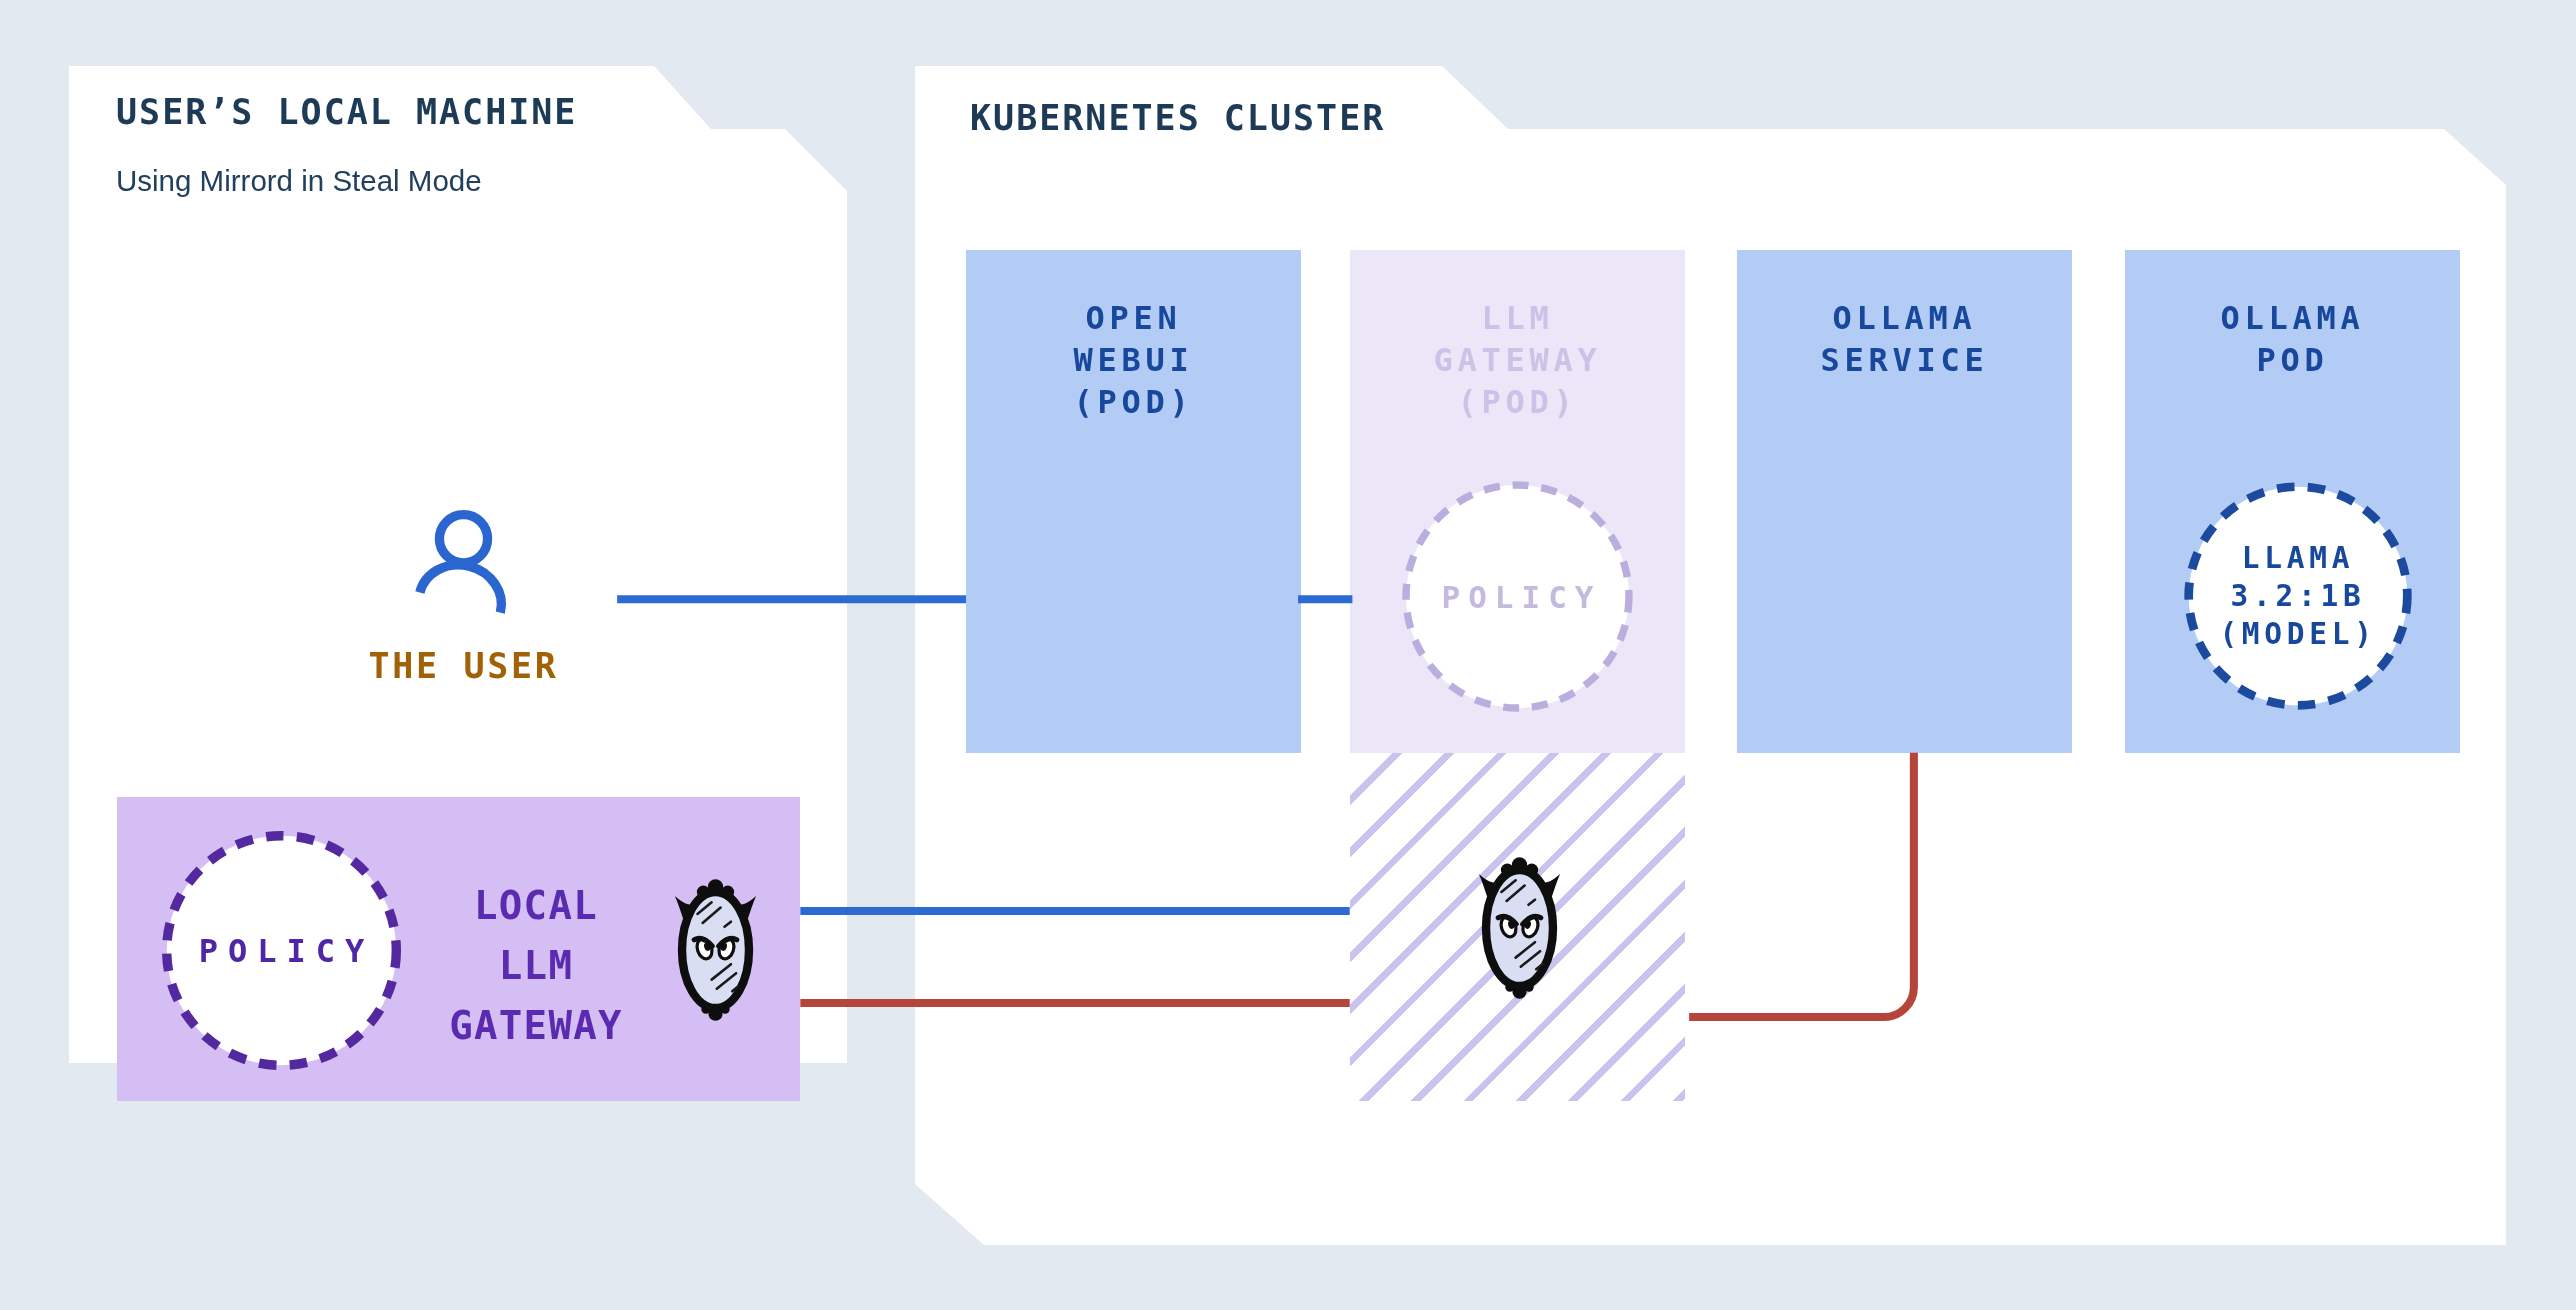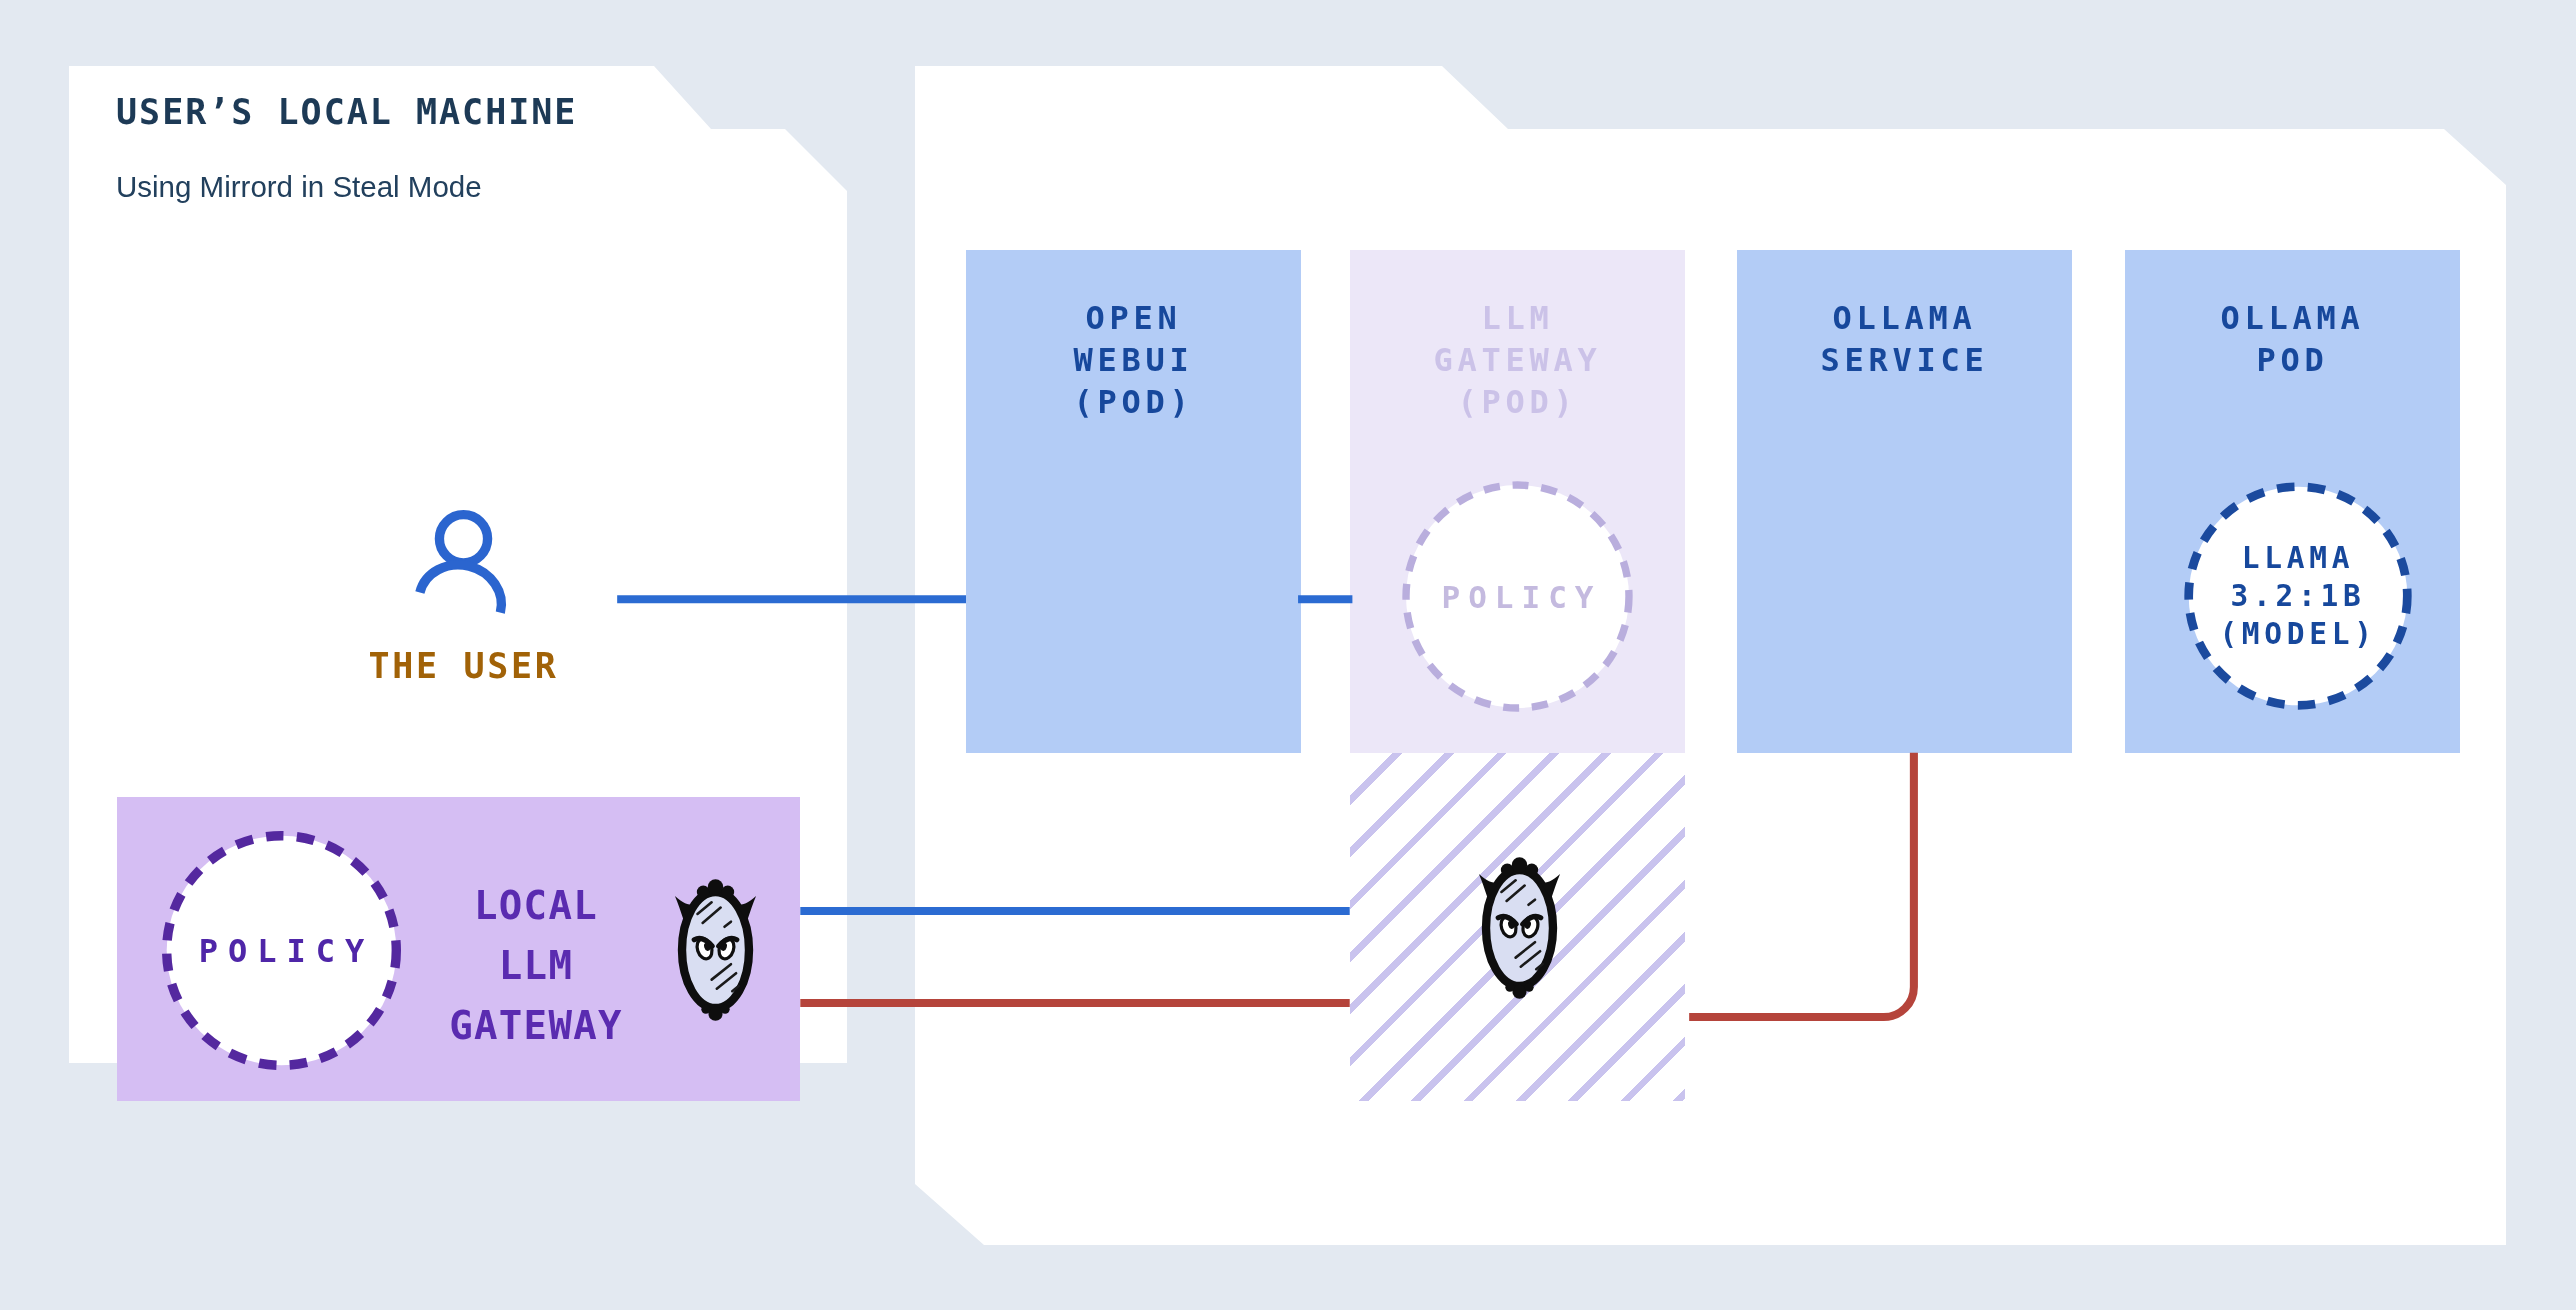--- a/index.html
+++ b/index.html
@@ -93,21 +93,21 @@
         <path d="M-33,-16 Q-20,-23 -5,-6" fill="none" stroke="#0e0e0e" stroke-width="8" stroke-linecap="round"></path>
         <path d="M33,-16 Q20,-23 5,-6" fill="none" stroke="#0e0e0e" stroke-width="8" stroke-linecap="round"></path>
         <ellipse cx="-13" cy="-5" rx="4.5" ry="6.5" fill="#0e0e0e" transform="rotate(-18 -13 -5)"></ellipse>
         <ellipse cx="13" cy="-5" rx="4.5" ry="6.5" fill="#0e0e0e" transform="rotate(18 13 -5)"></ellipse>
       </g>
     </defs>
   </svg>
 
   <div class="panel" id="panel-local">
     <div class="panel-title" style="left:47px;top:25.5px;">USER’S LOCAL MACHINE</div>
-    <div class="panel-subtitle" style="left:47px;top:104px;">Using Mirrord in Steal Mode</div>
+    <div class="panel-subtitle" style="left:47px;top:98px;">Using Mirrord in Steal Mode</div>
 
     <svg class="icon-layer" style="left:341px;top:439px;" width="107" height="121" viewBox="0 0 160 180">
       <circle cx="80" cy="50" r="36" fill="none" stroke="#2b65cf" stroke-width="14"></circle>
       <g transform="rotate(14 80 125)">
         <path d="M18 146 A62 56 0 0 1 142 146" fill="none" stroke="#2b65cf" stroke-width="14"></path>
       </g>
     </svg>
     <div class="user-label">THE USER</div>
 
     <div class="gateway-box">
@@ -118,20 +118,21 @@
       <div class="gw-label">LOCAL
 LLM
 GATEWAY</div>
       <svg class="mascot" style="left:553px;top:77px;" viewBox="-70 -118 140 236">
         <use href="#mascot-sym"></use>
       </svg>
     </div>
   </div>
 
   <div class="panel" id="panel-cluster">
+    <div class="panel-title" style="left:55px;top:32px;">KUBERNETES CLUSTER</div>
 
     <div class="pod pod-blue" style="left:51px;">
       <div class="pod-label">OPEN
 WEBUI
 (POD)</div>
     </div>
 
     <div class="pod pod-lavender" style="left:435px;">
       <div class="pod-label">LLM
 GATEWAY

